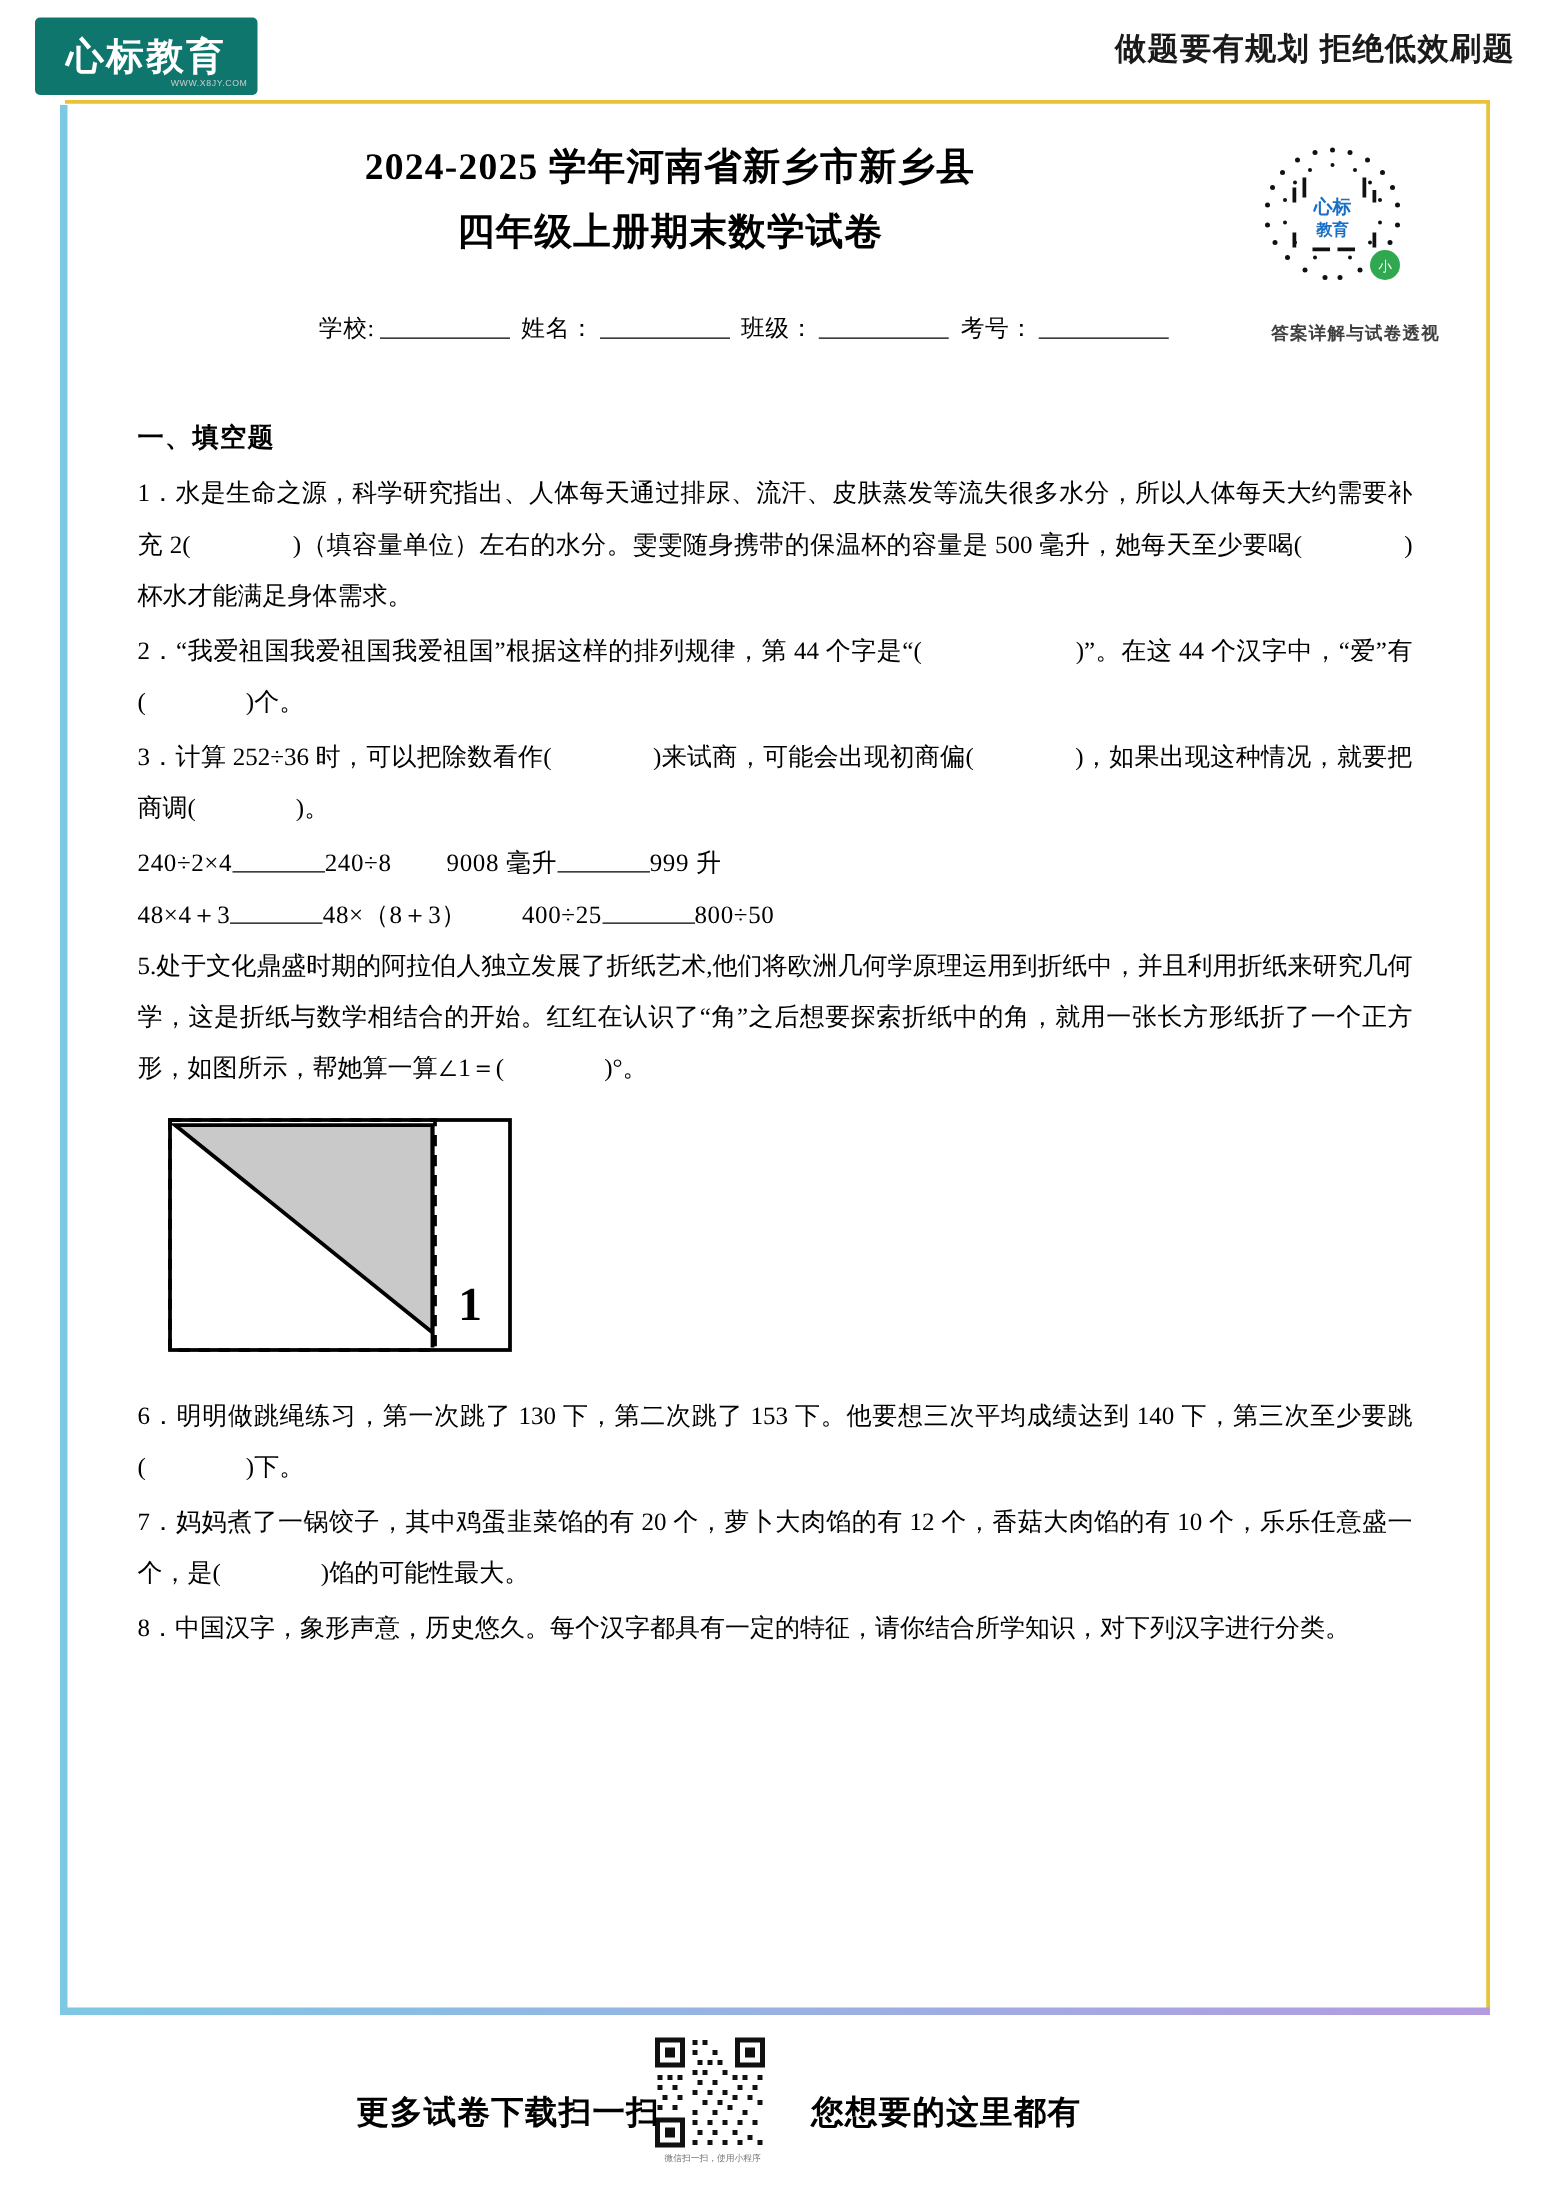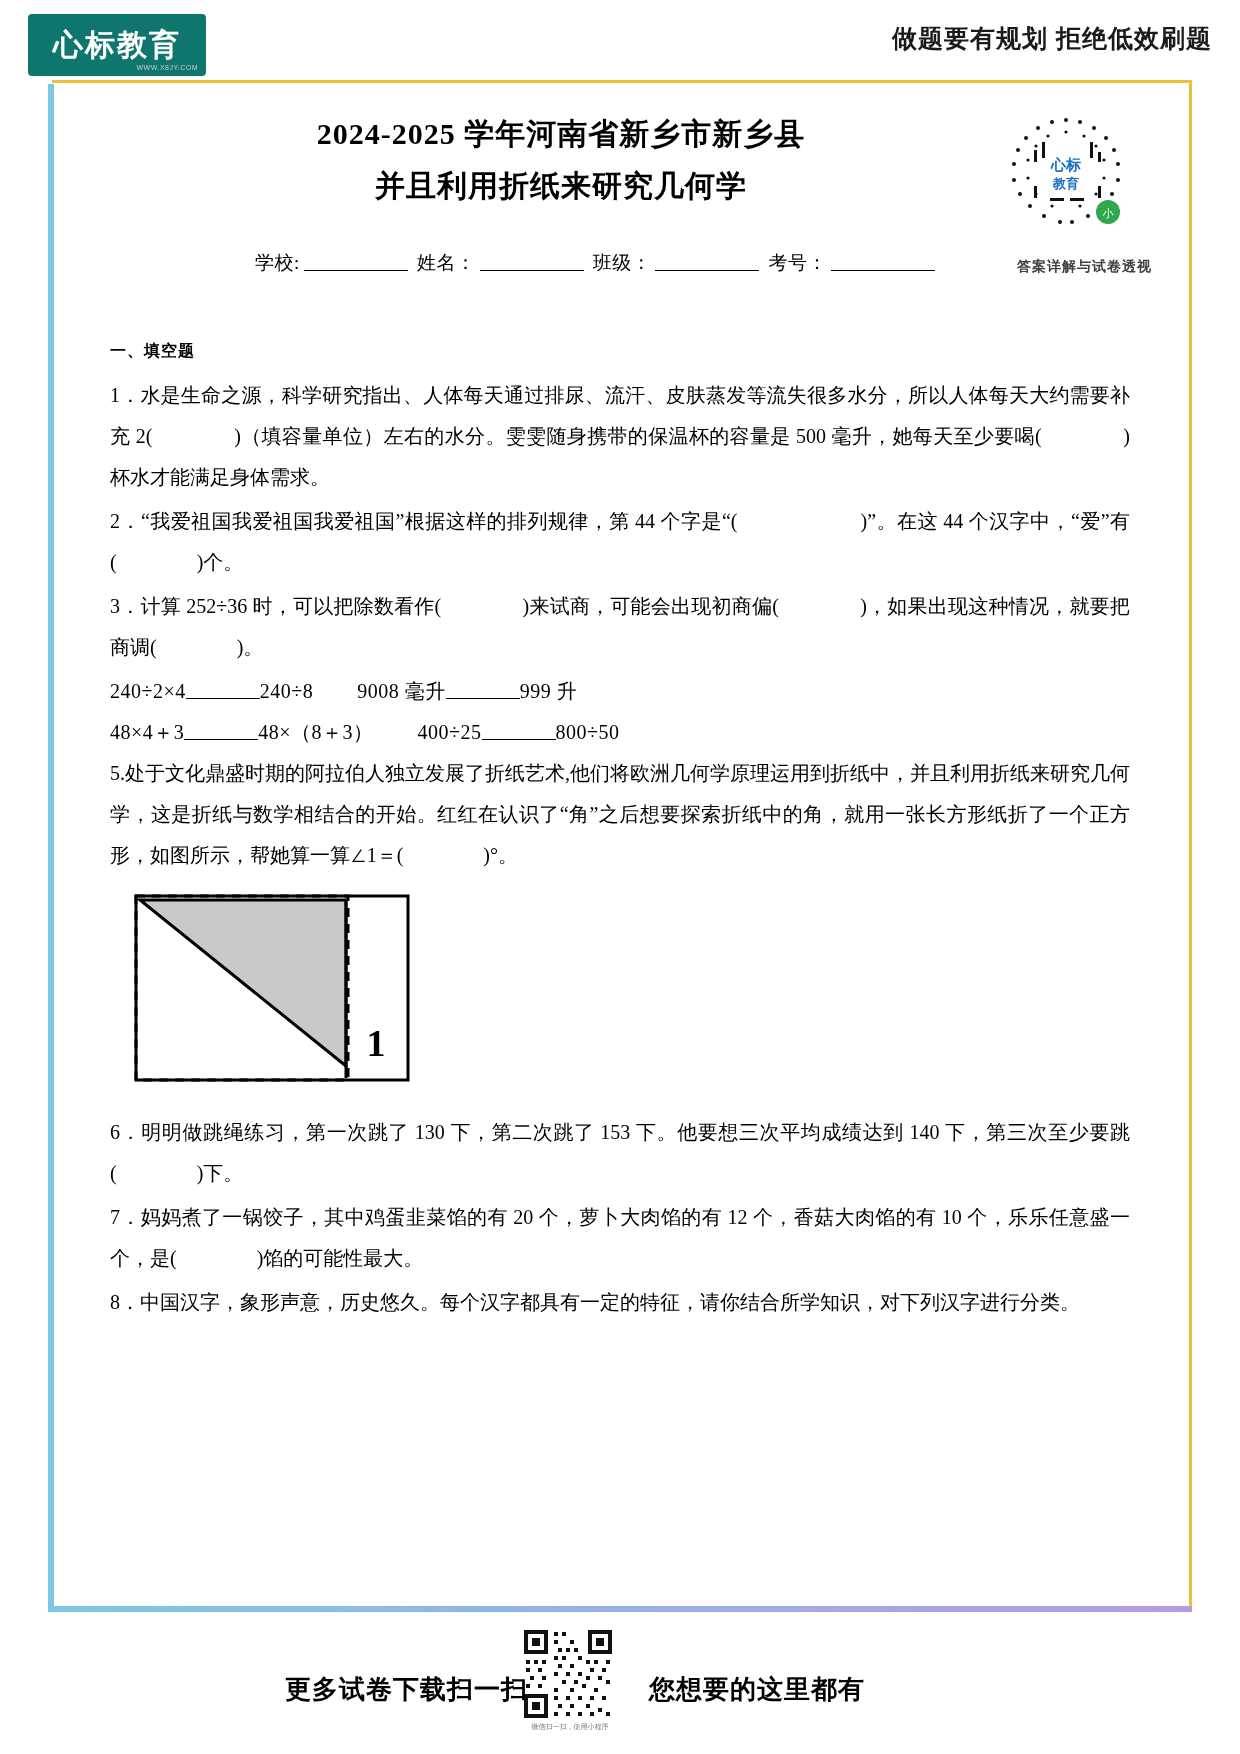--- a/index.html
+++ b/index.html
@@ -78,21 +78,21 @@
   .frame-bottom {
     position: absolute;
     left: 48px; top: 1606px;
     width: 1144px; height: 6px;
     background: linear-gradient(90deg, #7ec8e3 0%, #b49be0 100%);
   }
 
   
   .title-block {
     position: absolute;
-    left: 61px; top: 108px;
+    left: 36px; top: 108px;
     width: 1000px;
     text-align: center;
   }
   .doc-title {
     font-family: "Liberation Serif", serif;
     font-size: 30px;
     font-weight: bold;
     letter-spacing: 1px;
     line-height: 52px;
   }
@@ -138,21 +138,21 @@
     position: absolute;
     left: 110px; top: 330px;
     width: 1020px;
     font-size: 20px;
     line-height: 41px;
     text-align: justify;
   }
   .sec-head {
     font-family: Liberation Sans, sans-serif;
     font-weight: bold;
-    font-size: 16px;
+    font-size: 21px;
     margin-bottom: 4px;
     letter-spacing: 1px;
   }
   .q {
     margin: 0 0 3px 0;
   }
   .ul-line {
     display: inline-block;
     border-bottom: 1px solid #000;
     width: 74px;
@@ -218,21 +218,21 @@
   </div>
   <div class="header-slogan">做题要有规划 拒绝低效刷题</div>
 </div>
 
 <div class="frame-outer"></div>
 <div class="frame-left"></div>
 <div class="frame-bottom"></div>
 
 <div class="title-block">
   <div class="doc-title">2024-2025 学年河南省新乡市新乡县</div>
-  <div class="doc-title">并且利用折纸来研究几何学</div>
+  <div class="doc-title">四年级上册期末数学试卷</div>
 </div>
 
 <div class="qr-box">
   <svg class="qr-svg" width="124" height="124" viewBox="0 0 124 124">
     <circle cx="62" cy="62" r="60" fill="#ffffff"></circle>
     <g fill="#111">
       <circle cx="62" cy="8" r="2"></circle>
         <circle cx="76" cy="10" r="2"></circle>
         <circle cx="48" cy="10" r="2"></circle>
       <circle cx="90" cy="16" r="2"></circle>

